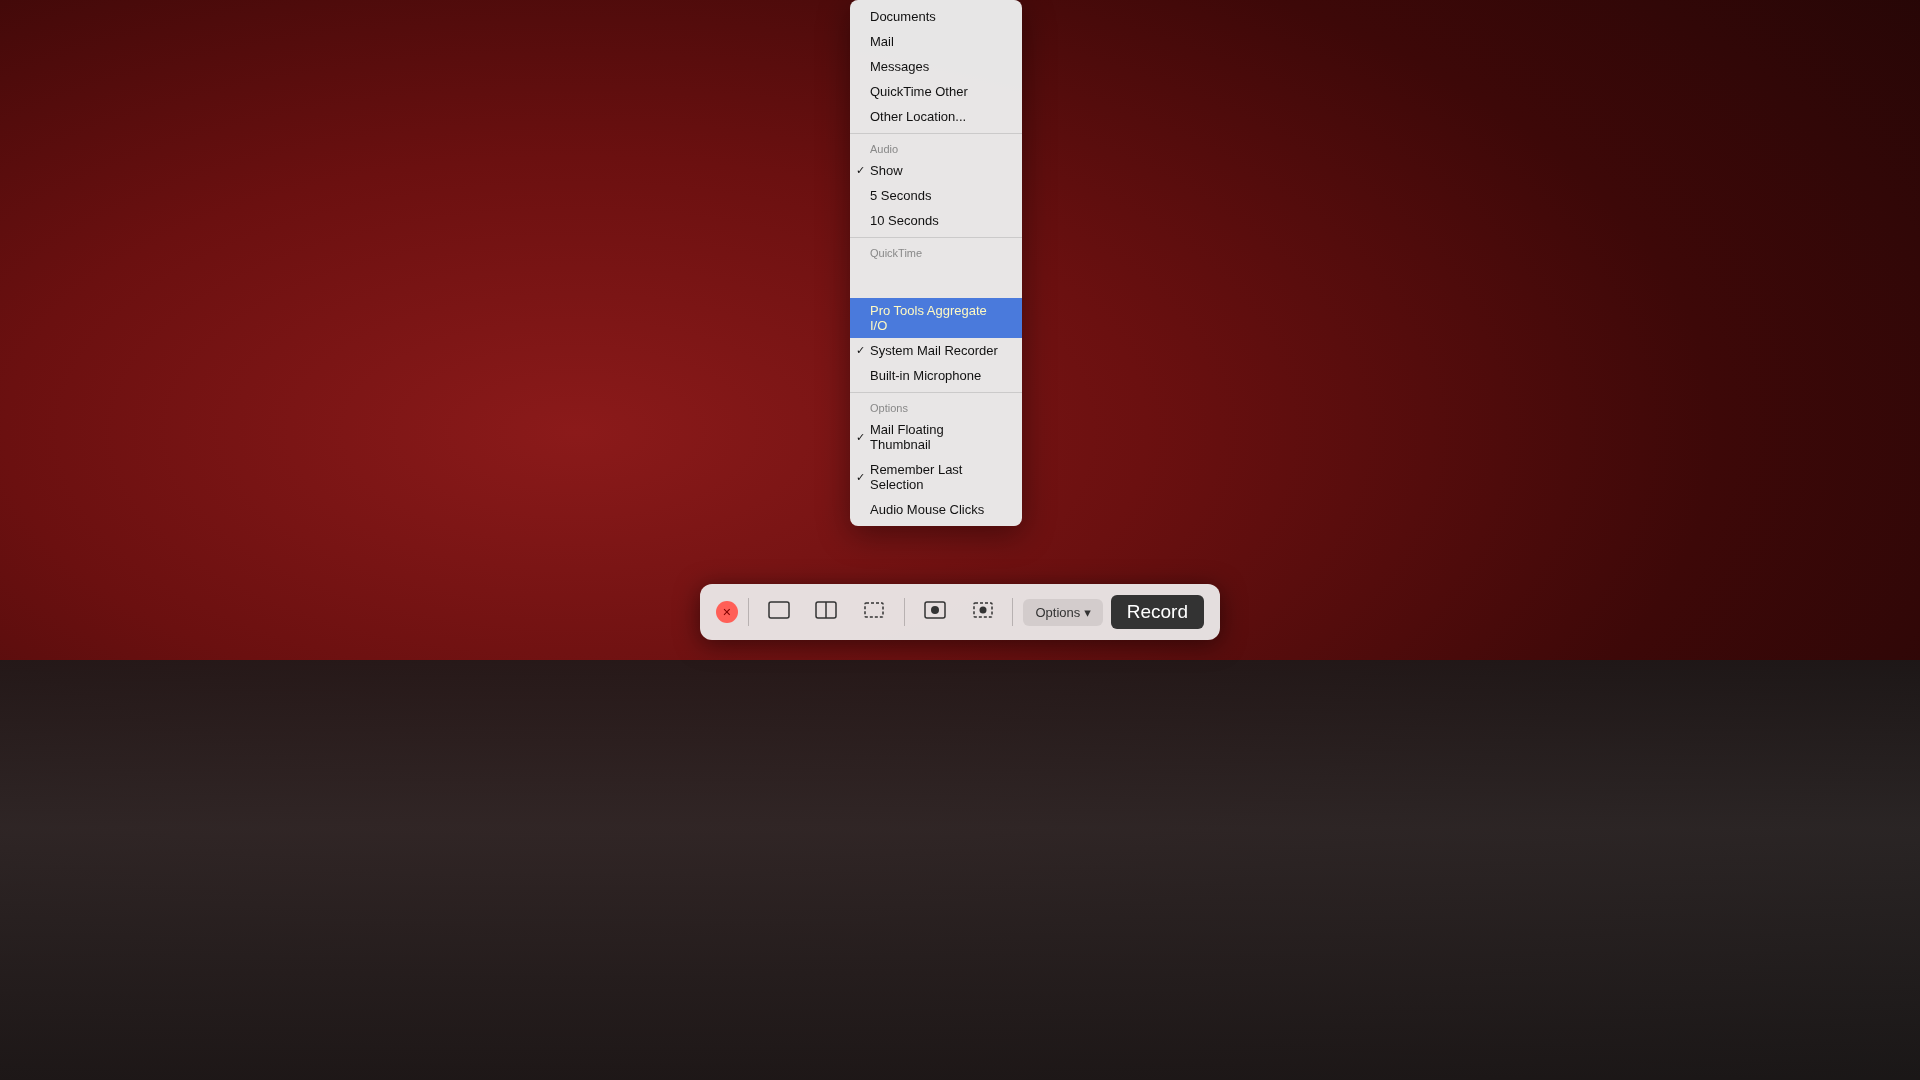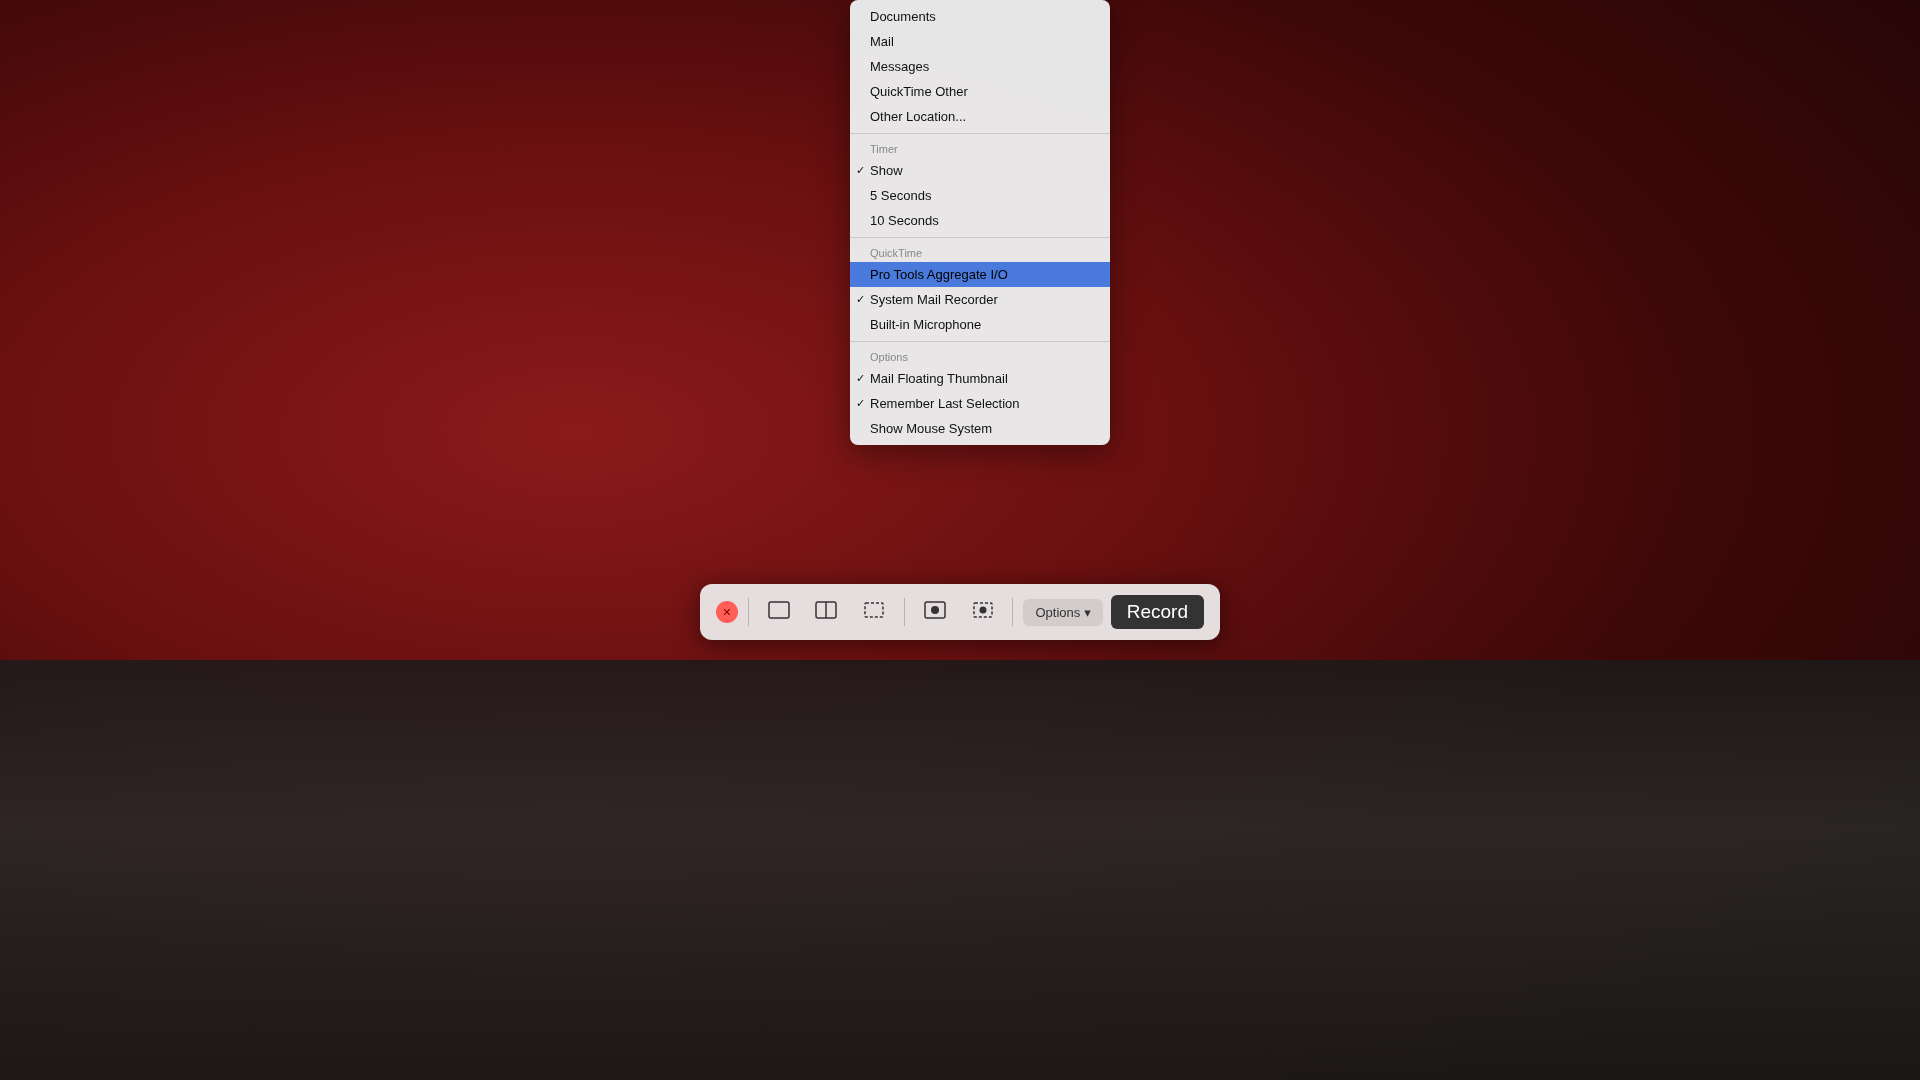--- a/index.html
+++ b/index.html
@@ -100,41 +100,42 @@
       font-size: 19px;
       cursor: pointer;
       font-weight: 500;
     }
 
     
     .dropdown-menu {
       position: absolute;
       top: 0;
       left: 850px;
-      width: 260px;
+      width: 172px;
       background: rgba(235, 235, 235, 0.98);
       border-radius: 8px;
       box-shadow: 0 8px 32px rgba(0,0,0,0.4);
       padding: 4px 0;
       font-size: 13px;
     }
 
     .menu-item {
       padding: 5px 20px;
       cursor: pointer;
       display: flex;
       align-items: center;
       gap: 6px;
       color: #111;
       position: relative;
     }
 
     .menu-item.highlighted {
       background: #4a7adc;
-      color: #000000;
+      color: #fef9c3;
+      margin-top: 36px;
     }
 
     .menu-item .checkmark {
       position: absolute;
       left: 6px;
       font-size: 11px;
     }
 
     .menu-section-label {
       padding: 5px 20px 3px;
@@ -169,21 +170,21 @@
   </div>
   <div class="menu-item">
     <span>QuickTime Other</span>
   </div>
   <div class="menu-item">
     <span>Other Location...</span>
   </div>
 
   <div class="menu-separator"></div>
 
-  <div class="menu-section-label">Timer</div>
+  <div class="menu-section-label">Audio</div>
   <div class="menu-item">
     <span class="checkmark">✓</span>
     <span>Show</span>
   </div>
   <div class="menu-item">
     <span>5 Seconds</span>
   </div>
   <div class="menu-item">
     <span>10 Seconds</span>
   </div>
@@ -207,21 +208,21 @@
   <div class="menu-section-label">Options</div>
   <div class="menu-item">
     <span class="checkmark">✓</span>
     <span>Mail Floating Thumbnail</span>
   </div>
   <div class="menu-item">
     <span class="checkmark">✓</span>
     <span>Remember Last Selection</span>
   </div>
   <div class="menu-item">
-    <span>Show Mouse System</span>
+    <span>Audio Mouse Clicks</span>
   </div>
 
 </div>
 
 <div class="toolbar">
   <div class="toolbar-close">
     <span>✕</span>
   </div>
 
   <div class="toolbar-divider"></div>

